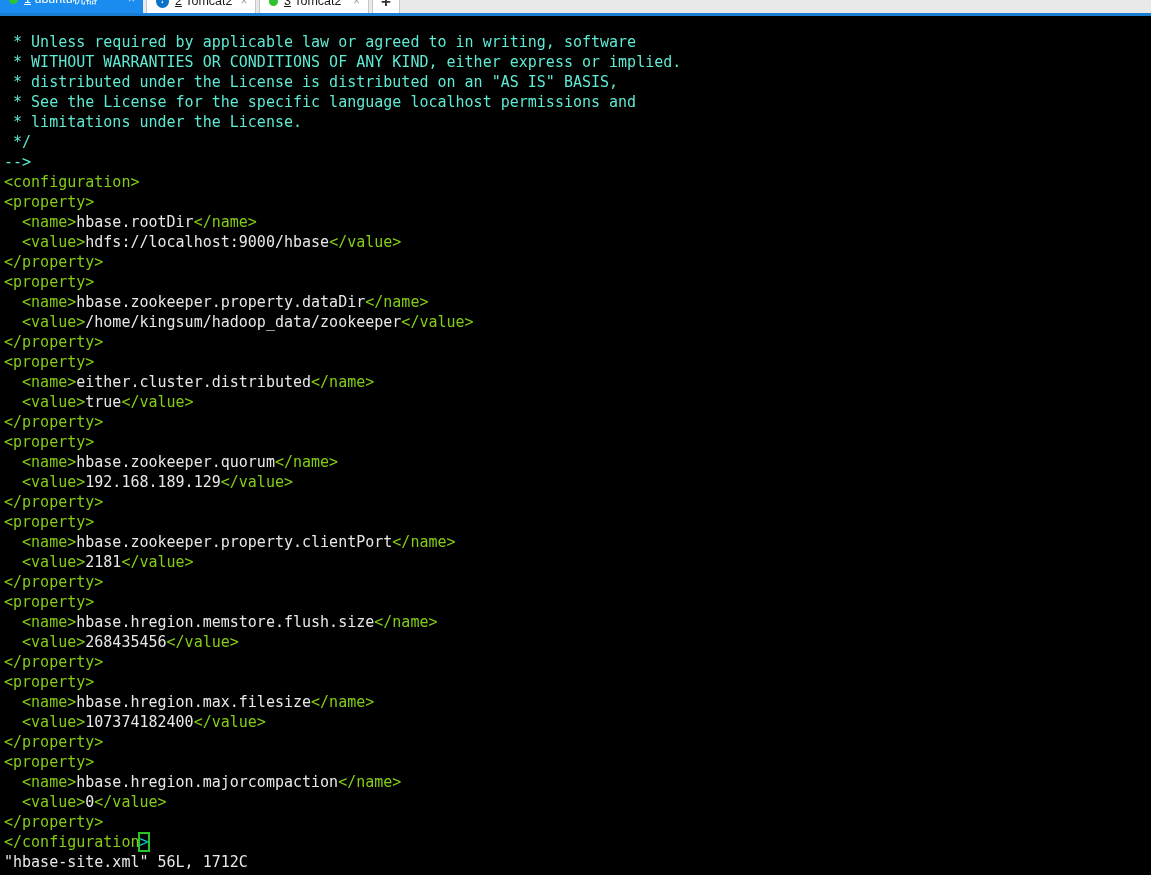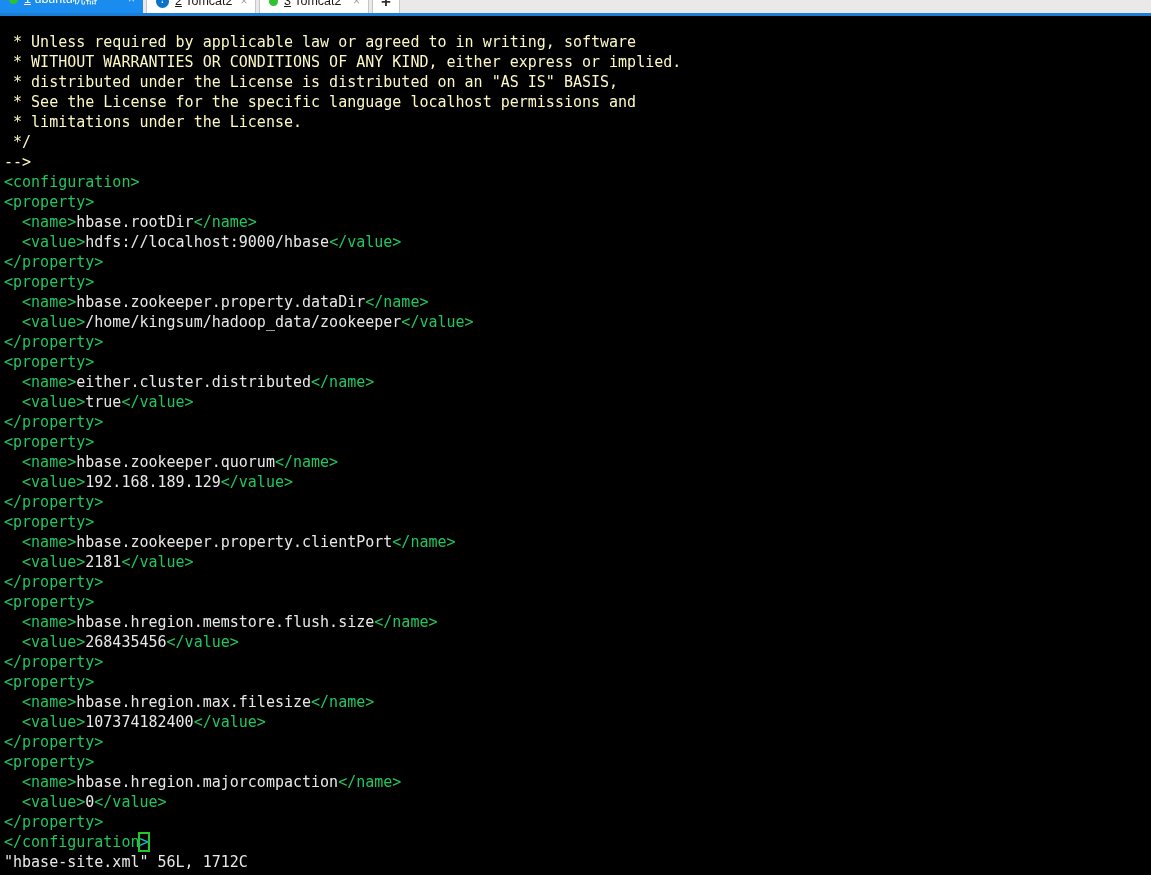--- a/index.html
+++ b/index.html
@@ -86,22 +86,22 @@
     padding: 4px 0 0 4px;
     overflow: hidden;
   }
   .trow {
     height: 20px; line-height: 20px;
     font-size: 15px;
     font-family: "DejaVu Sans Mono", monospace;
     white-space: pre;
     letter-spacing: 0px;
   }
-  .c-comment { color: #fef9c3; text-align: right; }
-  .c-tag     { color: #22c55e; }
+  .c-comment { color: #5eead4; text-align: right; }
+  .c-tag     { color: #84cc16; }
   .c-text    { color: #e8e8e8; }
   .c-status  { color: #e8e8e8; }
   .cursor {
     outline: 2px solid #26c626;
     outline-offset: -1px;
     color: #00cdd7;
   }
 </style>
 </head>
 <body>

